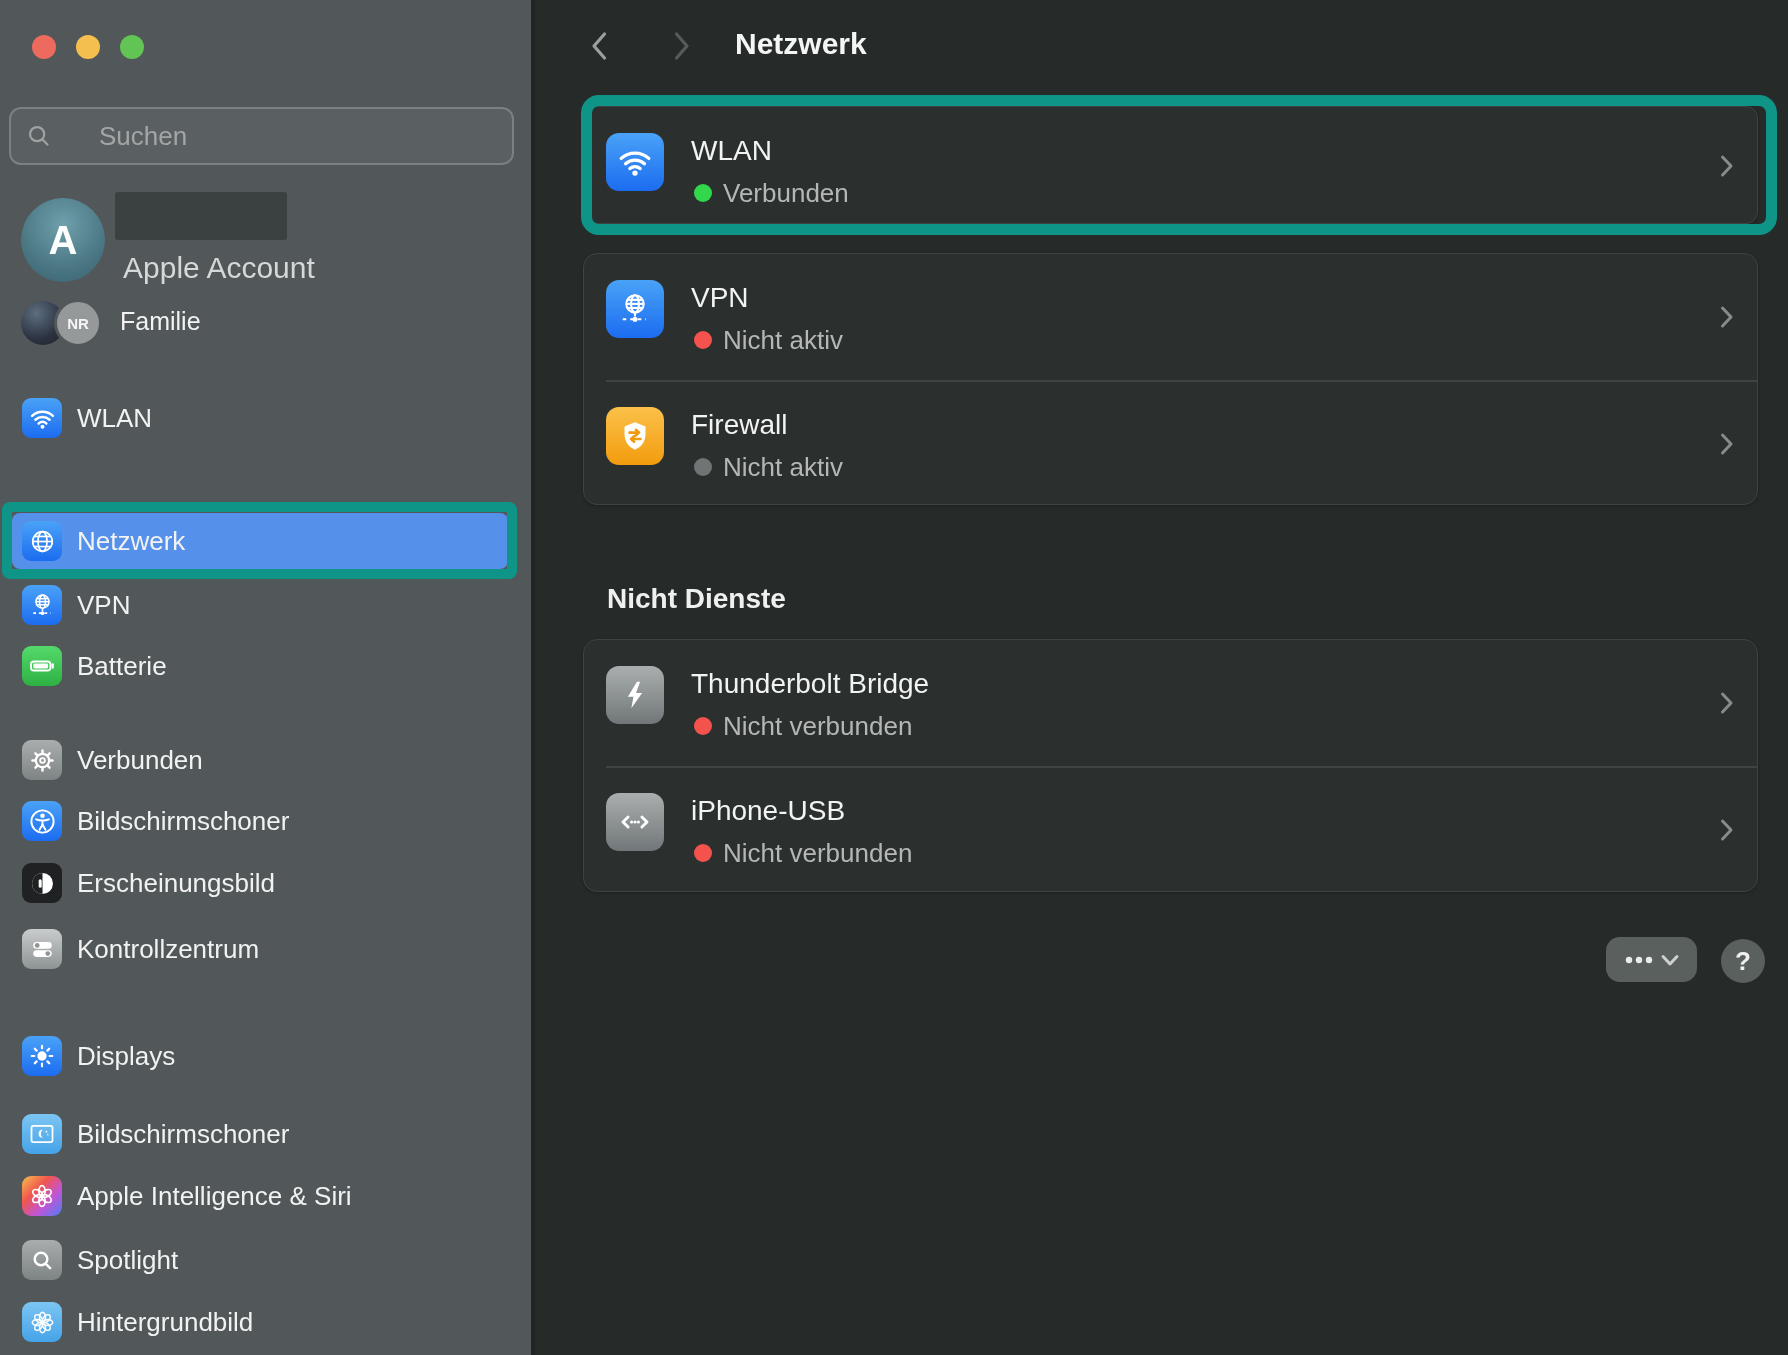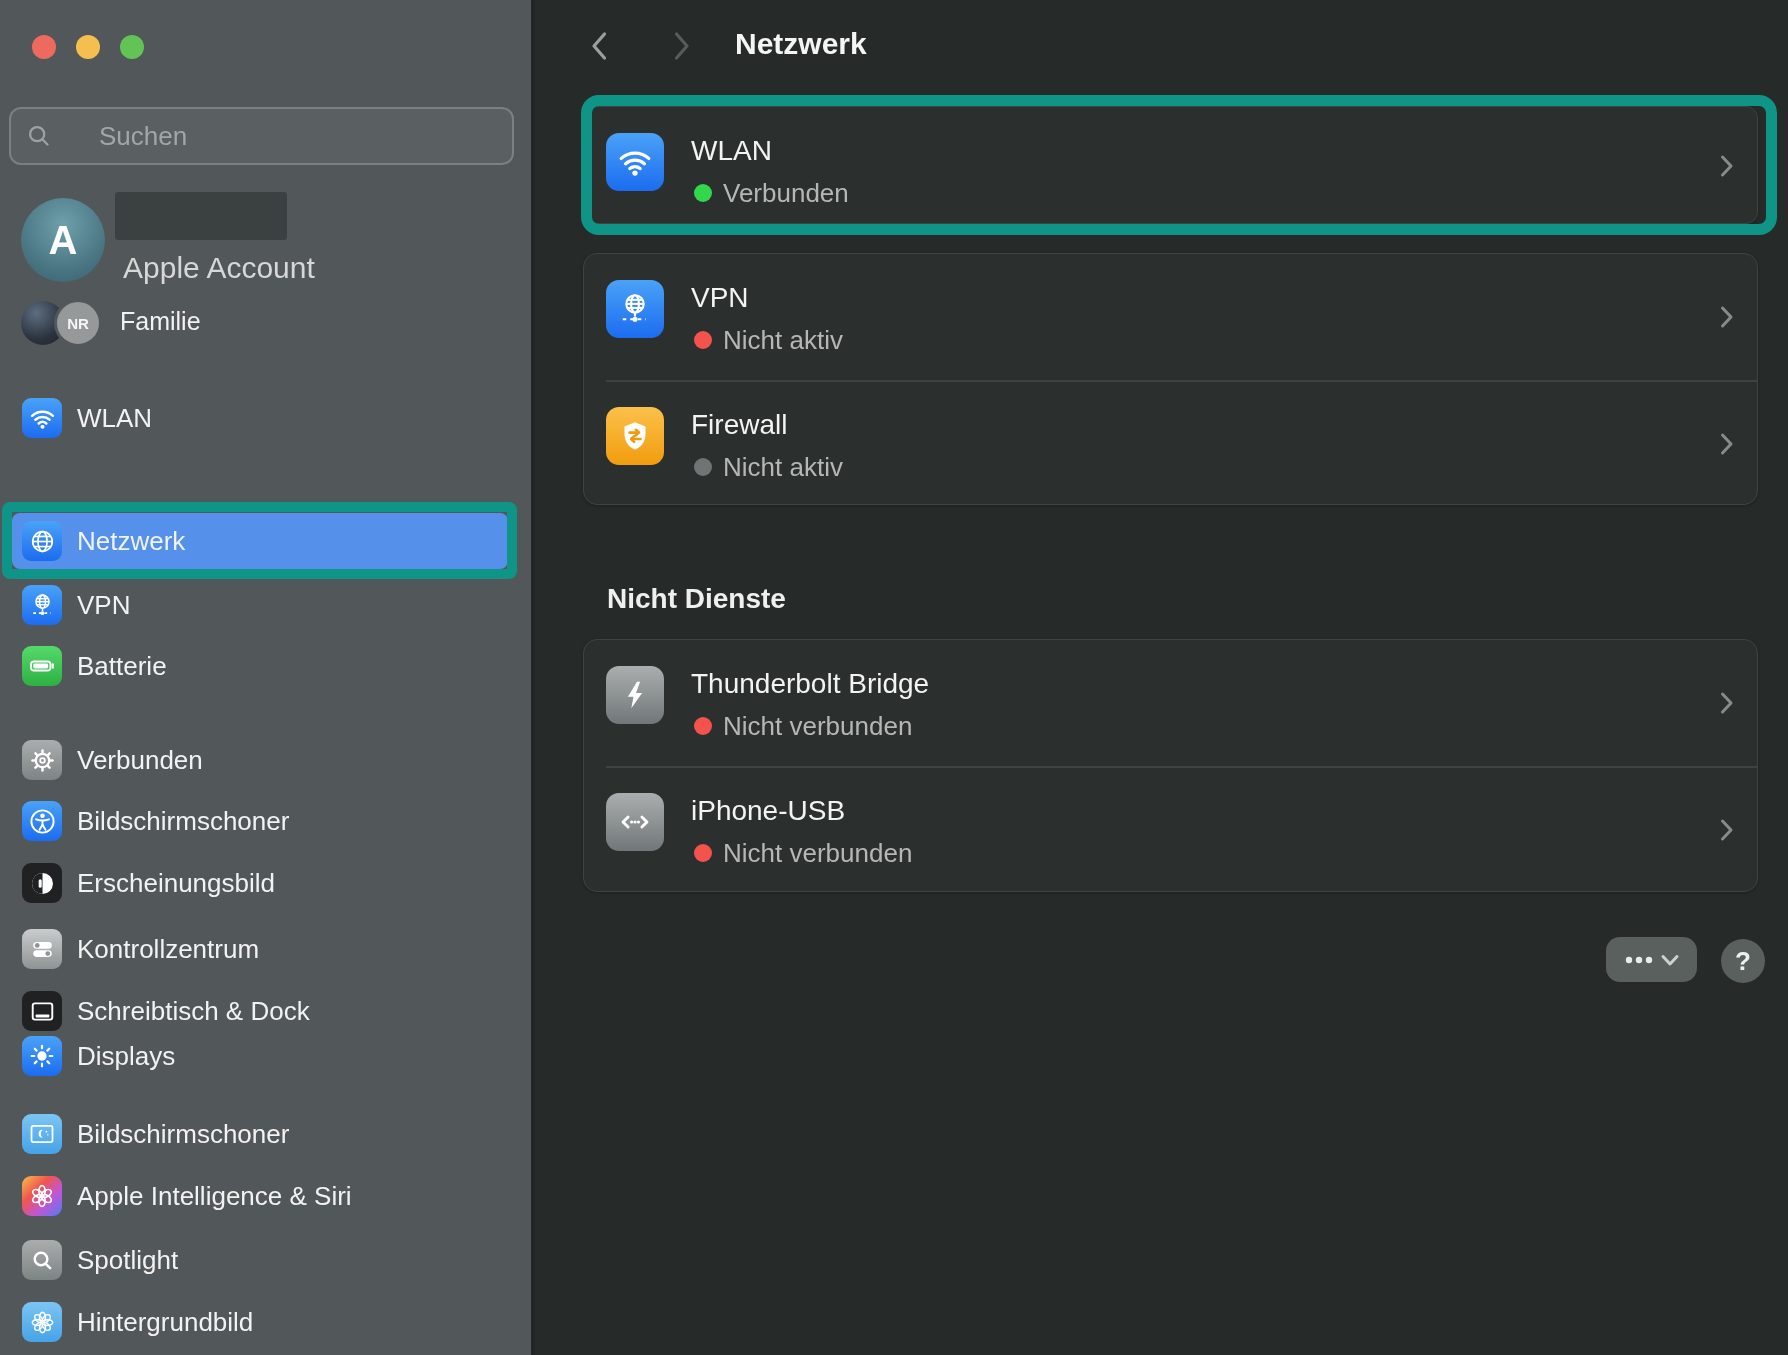--- a/index.html
+++ b/index.html
@@ -206,29 +206,20 @@
     <span class="icn icn-lightgray">
       <svg viewBox="0 0 24 24" width="27" height="27">
           <rect x="3.8" y="5.4" width="16.4" height="5.9" rx="2.95" fill="#fff"></rect>
           <circle cx="7.3" cy="8.35" r="2.1" fill="#8f9596"></circle>
           <rect x="3.8" y="12.7" width="16.4" height="5.9" rx="2.95" fill="#fff"></rect>
           <circle cx="16.7" cy="15.65" r="2.1" fill="#8f9596"></circle>
         </svg>
     </span>
     <span class="label">Kontrollzentrum</span>
   </div>
-  <div class="sbitem" style="top:983px">
-    <span class="icn icn-black">
-      <svg viewBox="0 0 24 24" width="27" height="27" fill="none" stroke="#fff" stroke-width="1.7">
-          <rect x="3.3" y="4.8" width="17.4" height="14.4" rx="2"></rect>
-          <rect x="5.9" y="14.7" width="12.2" height="2.6" fill="#fff" stroke="none" rx="0.6"></rect>
-        </svg>
-    </span>
-    <span class="label">Schreibtisch &amp; Dock</span>
-  </div>
   <div class="sbitem" style="top:1028px">
     <span class="icn icn-blue">
       <svg viewBox="0 0 24 24" width="28" height="28" stroke="#fff" stroke-width="1.9" stroke-linecap="round" fill="none">
           <circle cx="12" cy="12" r="4" fill="#fff" stroke="none"></circle>
           <path d="M12 3.2 V5.4"></path>
           <path d="M12 18.6 V20.8"></path>
           <path d="M3.2 12 H5.4"></path>
           <path d="M18.6 12 H20.8"></path>
           <path d="M5.8 5.8 L7.4 7.4"></path>
           <path d="M16.6 16.6 L18.2 18.2"></path>

